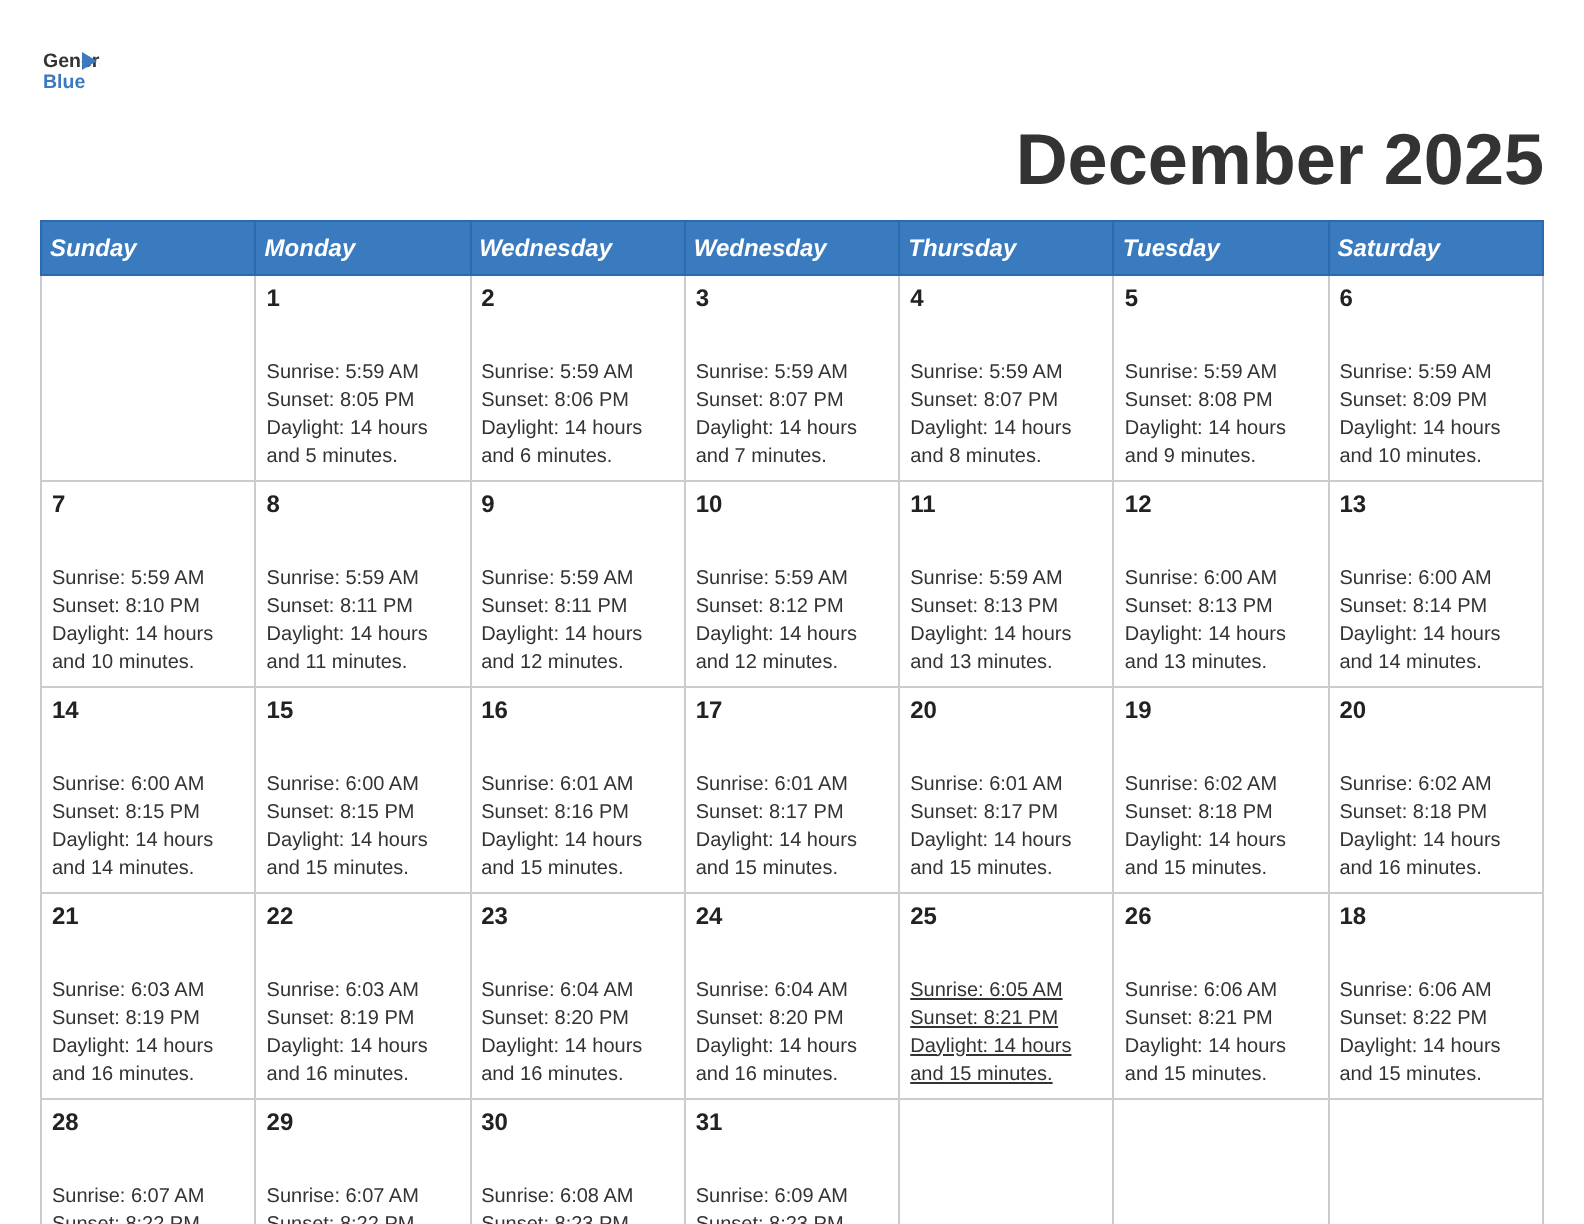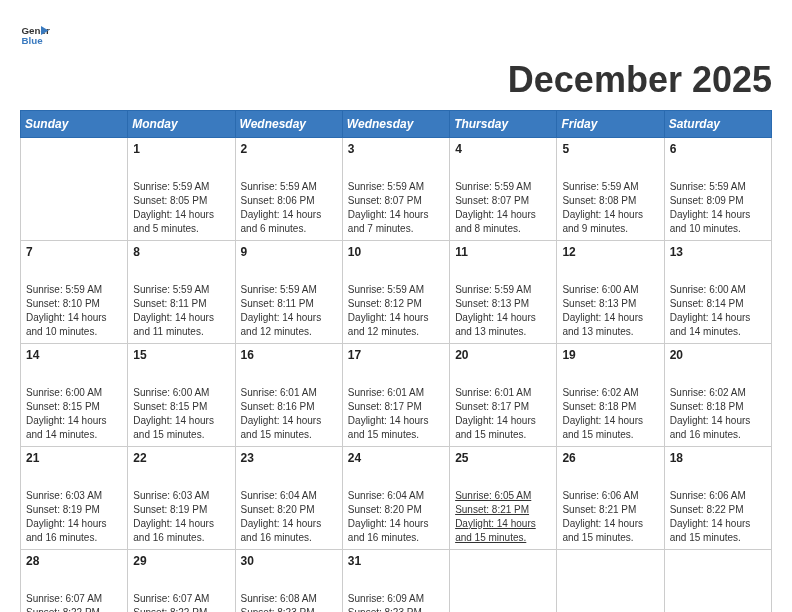--- a/index.html
+++ b/index.html
@@ -96,21 +96,21 @@
 </div>
 
 <table class="calendar-table">
   <thead>
     <tr>
     <th>Sunday</th>
         <th>Monday</th>
         <th>Wednesday</th>
         <th>Wednesday</th>
         <th>Thursday</th>
-        <th>Friday</th>
+        <th>Tuesday</th>
         <th>Saturday</th>
       </tr>
   </thead>
   <tbody id="calendar-body">
   <tr>
         <td class="empty-cell"></td>
         <td>
           <div class="day-number">1</div>
           <div class="day-info" style="white-space: pre-line;">Sunrise: 5:59 AM
 Sunset: 8:05 PM

